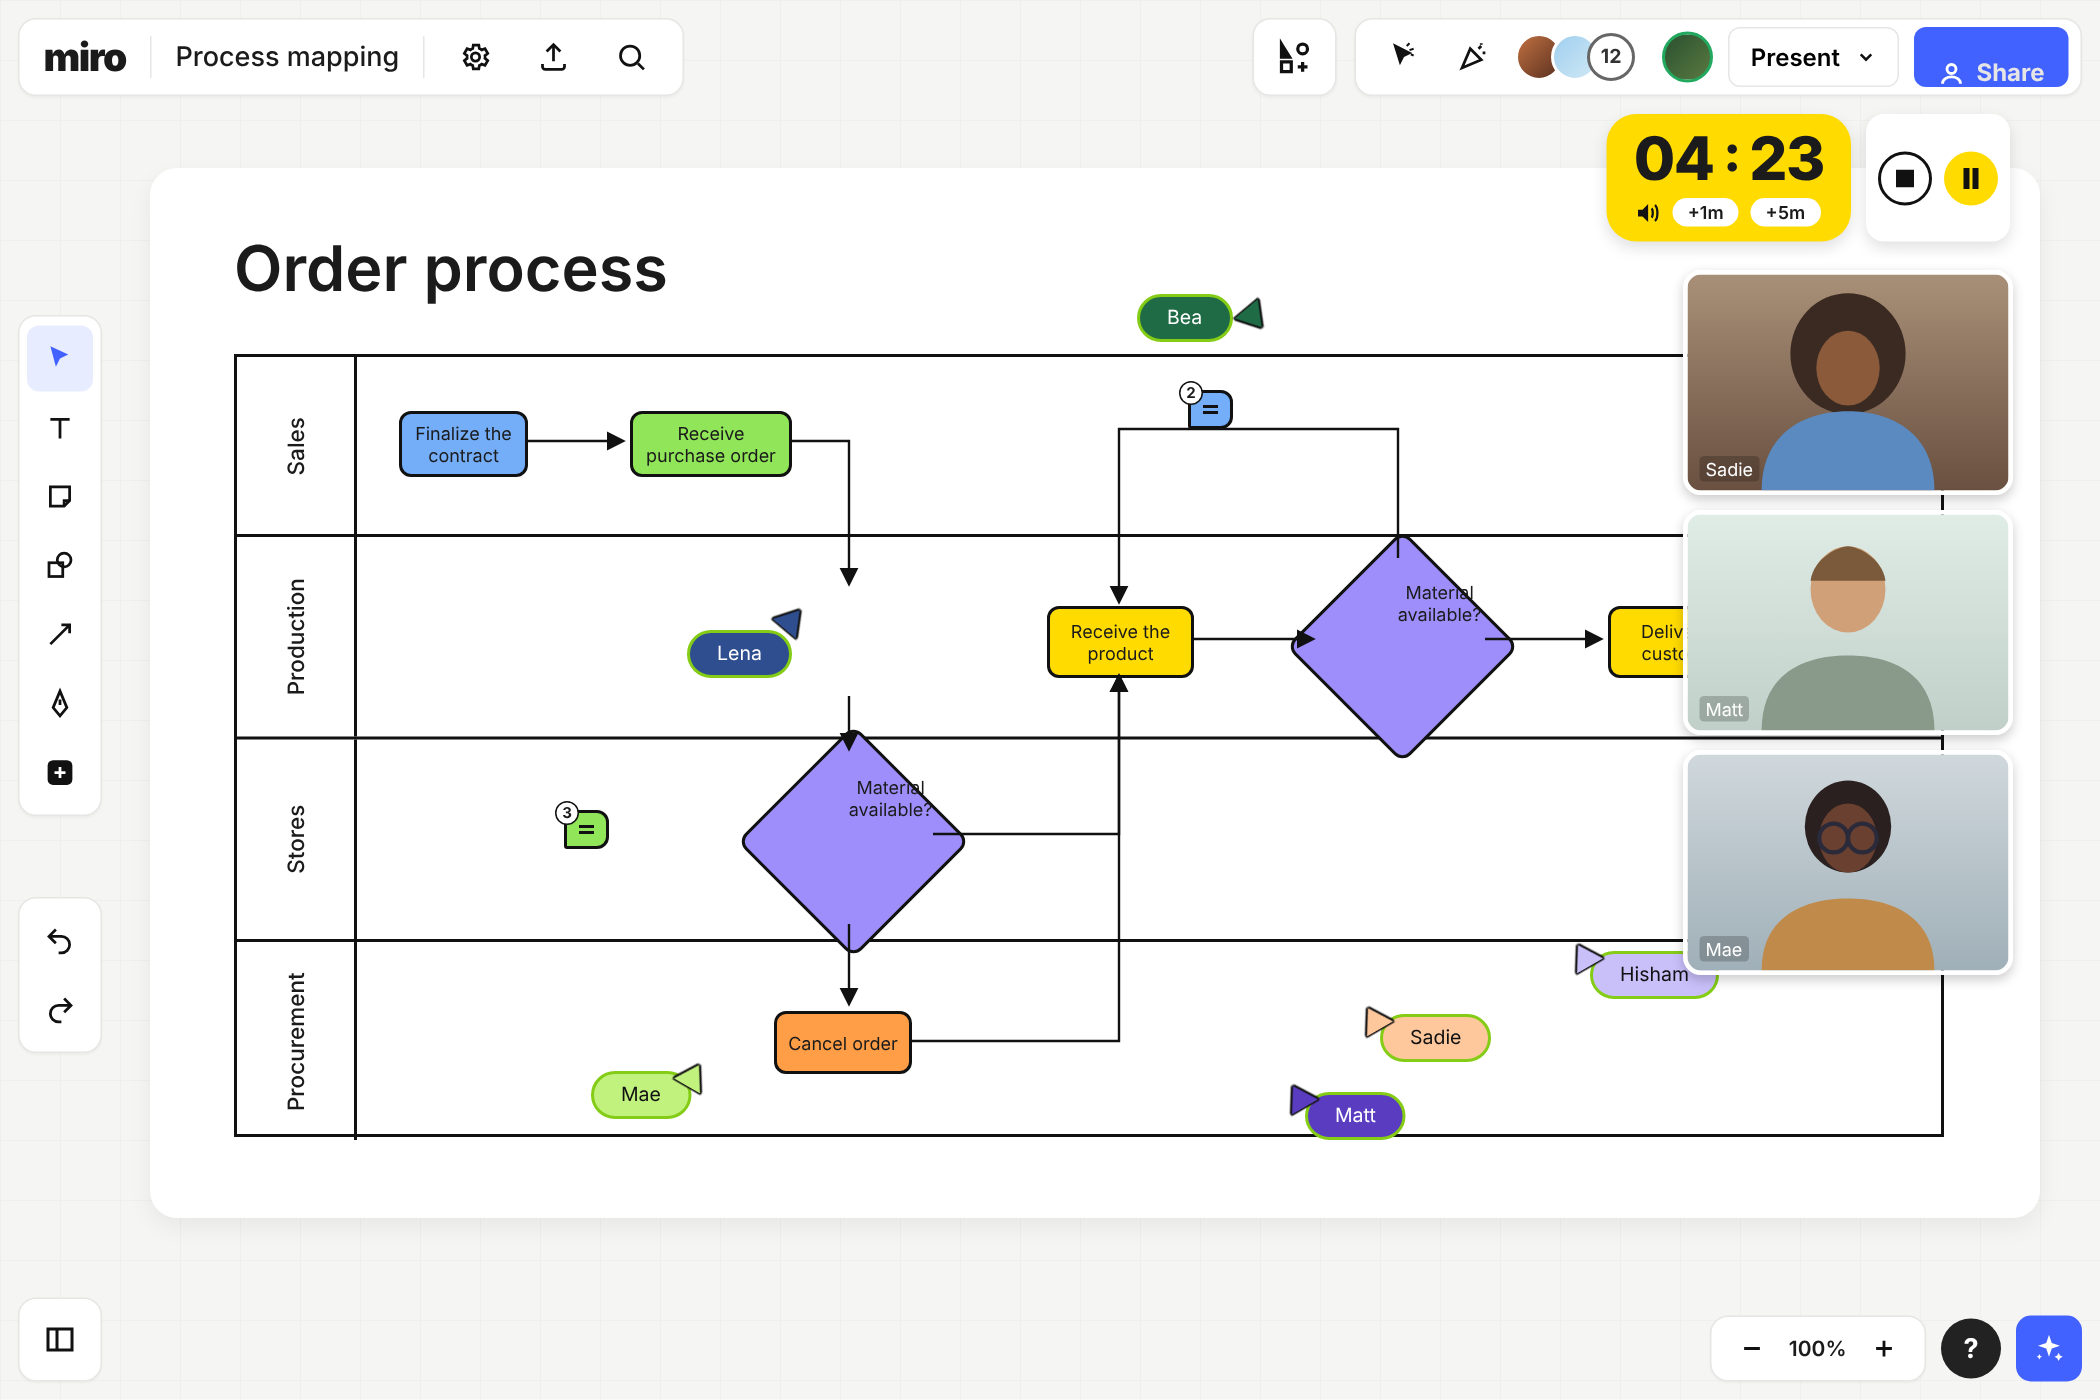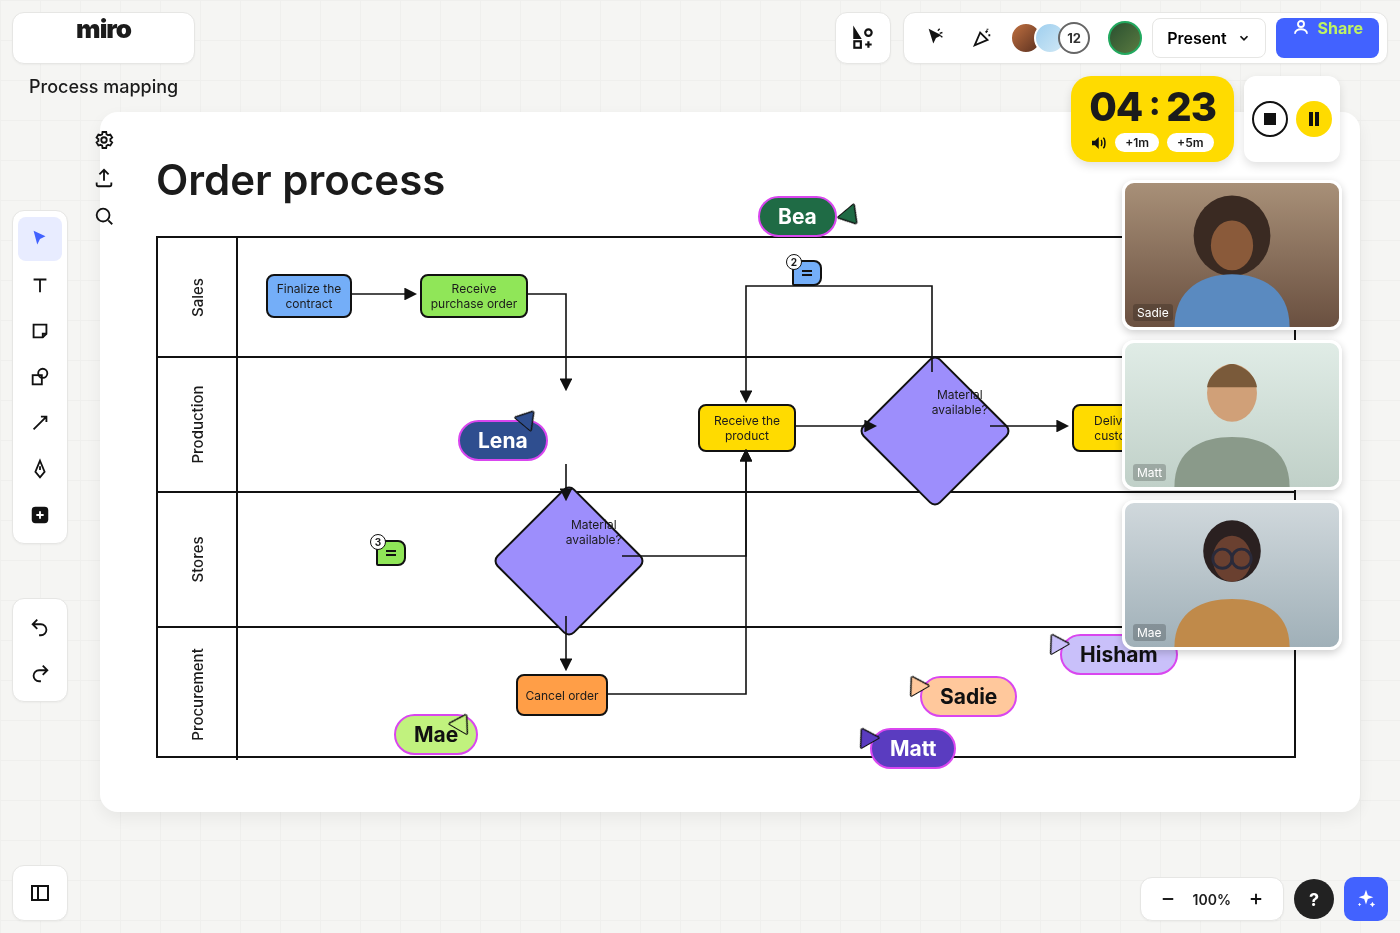--- a/index.html
+++ b/index.html
@@ -19,34 +19,34 @@
     --peach:#ffc89c;
     --lime:#c1f27e;
     --lav:#c9c0fa;
   }
   *{box-sizing:border-box;font-family:Inter,Helvetica,Arial,sans-serif;}
   html,body{margin:0;padding:0;width:1400px;height:933px;background:var(--bg);color:var(--text);overflow:hidden;position:relative;}
   
   body::before{content:"";position:absolute;inset:0;background-image:linear-gradient(#ececea 1px,transparent 1px),linear-gradient(90deg,#ececea 1px,transparent 1px);background-size:40px 40px;opacity:.6;z-index:0;}
   .topbar{position:absolute;top:12px;left:12px;right:12px;height:52px;display:flex;align-items:center;gap:12px;z-index:40;}
   .card{background:var(--panel);border:1px solid var(--border);border-radius:12px;box-shadow:0 1px 2px rgba(0,0,0,.04);}
-  .topleft{display:flex;align-items:center;height:52px;padding:0 16px;gap:16px;flex-direction:column;}
+  .topleft{display:flex;align-items:center;height:52px;padding:0 16px;gap:16px;}
   .logo{font-weight:900;font-size:26px;letter-spacing:-1px;}
   .divider{width:1px;height:28px;background:var(--border);}
   .boardname{font-size:18px;font-weight:500;}
   .iconbtn{width:36px;height:36px;display:flex;align-items:center;justify-content:center;border-radius:8px;cursor:pointer;}
   .topmid{height:52px;padding:0 14px;display:flex;align-items:center;gap:6px;margin-left:auto;}
   .topright{height:52px;display:flex;align-items:center;gap:10px;padding:0 8px 0 14px;}
   .avatars{display:flex;align-items:flex-end;}
   .avatar{width:32px;height:32px;border-radius:50%;border:2px solid #fff;margin-left:-8px;background:#888;position:relative;}
   .avatar:first-child{margin-left:0;}
   .avatar.count{background:#fff;border:2px solid #666;color:#333;display:flex;align-items:center;justify-content:center;font-size:13px;font-weight:700;}
   .avatar.big{width:34px;height:34px;margin-left:8px;border:2px solid #22a95f;}
   .presentbtn{height:40px;border:1px solid var(--border);border-radius:8px;background:#fff;padding:0 14px;display:flex;align-items:center;gap:10px;font-size:16px;font-weight:600;cursor:pointer;}
-  .sharebtn{height:40px;border:none;border-radius:8px;background:var(--blue);color:#bef264;padding:0 16px;display:flex;align-items:flex-start;gap:8px;font-size:16px;font-weight:700;cursor:pointer;}
+  .sharebtn{height:40px;border:none;border-radius:8px;background:var(--blue);color:#e5e5e5;padding:0 16px;display:flex;align-items:flex-end;gap:8px;font-size:16px;font-weight:700;cursor:pointer;}
   
   .toolbar{position:absolute;left:12px;top:210px;width:56px;display:flex;flex-direction:column;align-items:center;padding:6px;gap:2px;z-index:40;}
   .tool{width:44px;height:44px;display:flex;align-items:center;justify-content:center;border-radius:8px;cursor:pointer;}
   .tool.active{background:#e8ecff;}
   .undo{position:absolute;left:12px;top:598px;width:56px;display:flex;flex-direction:column;align-items:center;padding:6px;gap:2px;z-index:40;}
   
   .bottomleft{position:absolute;left:12px;bottom:12px;width:56px;height:56px;display:flex;align-items:center;justify-content:center;z-index:40;}
   .bottomright{position:absolute;right:12px;bottom:12px;display:flex;align-items:center;gap:10px;z-index:40;}
   .zoomwrap{display:flex;align-items:center;height:44px;padding:0 10px;gap:8px;font-size:14px;font-weight:600;}
   .zbtn{width:34px;height:34px;display:flex;align-items:center;justify-content:center;border-radius:6px;cursor:pointer;}
@@ -76,21 +76,21 @@
   .row3{top:388px;height:134px;}
   
   .node{position:absolute;border:2px solid #111;border-radius:8px;display:flex;align-items:center;justify-content:center;text-align:center;font-size:12px;padding:6px;line-height:1.25;}
   .decision{position:absolute;border:2px solid #111;background:var(--purple);width:110px;height:110px;transform:rotate(45deg);border-radius:8px;}
   .decision .dlabel{transform:rotate(-45deg);font-size:12px;text-align:center;width:100px;}
   .commentpin{position:absolute;background:var(--lightblue);border:2px solid #111;border-radius:8px 8px 8px 2px;width:30px;height:26px;display:flex;align-items:center;justify-content:center;}
   .commentpin.green{background:var(--green);}
   .commentpin .badge{position:absolute;top:-8px;left:-8px;width:16px;height:16px;border-radius:50%;background:#fff;border:1.5px solid #111;font-size:10px;font-weight:700;display:flex;align-items:center;justify-content:center;}
   
   .cursorpill{position:absolute;z-index:30;display:flex;align-items:center;}
-  .cpill{border:2px solid #d946ef;border-radius:999px;padding:6px 18px;font-size:21px;font-weight:700;}
+  .cpill{border:2px solid #84cc16;border-radius:999px;padding:6px 18px;font-size:13px;font-weight:400;}
   .cursorarrow{width:0;height:0;border-left:10px solid transparent;border-right:10px solid transparent;border-bottom:16px solid;filter:drop-shadow(1px 0 0 #111) drop-shadow(-1px 0 0 #111) drop-shadow(0 1px 0 #111) drop-shadow(0 -1px 0 #111);}
   
   .vids{position:absolute;right:58px;top:180px;display:flex;flex-direction:column;gap:10px;z-index:50;}
   .vid{width:220px;height:150px;border-radius:12px;background:#333;border:3px solid #fff;box-shadow:0 3px 8px rgba(0,0,0,.2);position:relative;overflow:hidden;}
   .vid .name{position:absolute;left:8px;bottom:6px;color:#fff;font-size:12px;background:rgba(0,0,0,.2);padding:1px 4px;border-radius:3px;}
   
   .arrows{position:absolute;left:56px;top:124px;width:1140px;height:522px;pointer-events:none;z-index:6;}
   
   .person{position:absolute;inset:0;display:flex;align-items:flex-end;justify-content:center;}
   .person svg{width:100%;height:100%;}

